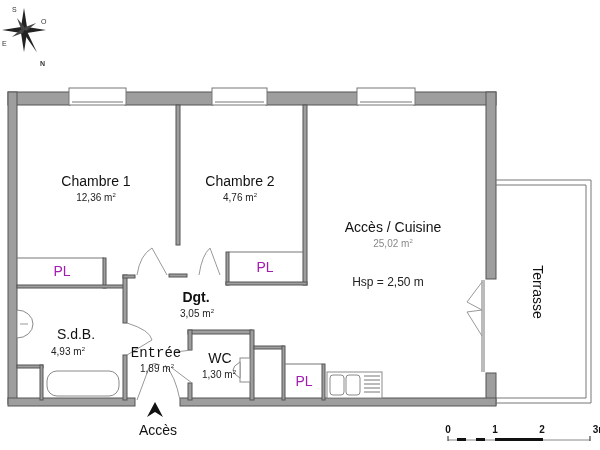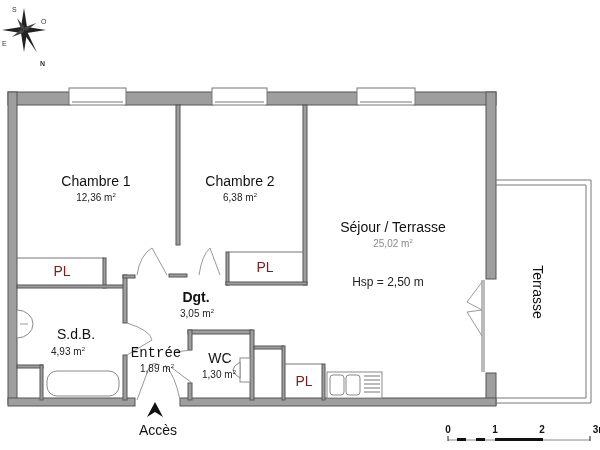--- a/index.html
+++ b/index.html
@@ -5,21 +5,21 @@
   html, body { margin:0; padding:0; background:#ffffff; }
   body { width:600px; height:450px; position:relative; overflow:hidden; font-family:"Liberation Sans", sans-serif; }
   svg { position:absolute; left:0; top:0; }
   .wall { fill:#9e9e9e; stroke:#555555; stroke-width:1; }
   .thin { fill:none; stroke:#777777; stroke-width:1; }
   .fixture { fill:#ffffff; stroke:#8a8a8a; stroke-width:1; }
   .win { fill:#ffffff; stroke:#777777; stroke-width:1; }
   .swing { fill:none; stroke:#999999; stroke-width:1; }
   .lbl { position:absolute; color:#111; font-size:14px; white-space:nowrap; transform:translateX(-50%); text-align:left; }
   .area { position:absolute; color:#222; font-size:10px; white-space:nowrap; transform:translateX(-50%); }
-  .pl { position:absolute; color:#7f1d1d; font-size:14px; transform:translate(-50%,-50%); }
+  .pl { position:absolute; color:#a21caf; font-size:14px; transform:translate(-50%,-50%); }
   .scale-t { position:absolute; font-size:10px; font-weight:bold; color:#111; transform:translateX(-50%); }
   sup { font-size:6px; vertical-align:top; }
 </style>
 </head>
 <body>
 
 <svg width="600" height="450" viewBox="0 0 600 450">
 
   <g transform="translate(24,30)">
     <polygon points="0,-22 3,-3 0,0 -3,-3" fill="#222"></polygon>
@@ -144,23 +144,23 @@
     <rect x="476" y="438" width="9" height="3" fill="#111"></rect>
     <rect x="495" y="438" width="48" height="3" fill="#111"></rect>
     <line x1="590" y1="436" x2="590" y2="441" stroke="#222" stroke-width="1"></line>
   </g>
 </svg>
 
 <div class="lbl" style="left:96px;top:173px;">Chambre 1</div>
 <div class="area" style="left:96px;top:192px;"><span>12,36</span> <span>m</span><sup>2</sup></div>
 
 <div class="lbl" style="left:240px;top:173px;">Chambre 2</div>
-<div class="area" style="left:240px;top:192px;"><span>6,38</span> <span>m</span><sup>2</sup></div>
+<div class="area" style="left:240px;top:192px;"><span>4,76</span> <span>m</span><sup>2</sup></div>
 
-<div class="lbl" style="left:393px;top:219px;">Séjour / Terrasse</div>
+<div class="lbl" style="left:393px;top:219px;">Accès / Cuisine</div>
 <div class="area" style="left:393px;top:238px;color:#888;"><span>25,02</span> <span>m</span><sup>2</sup></div>
 <div class="area" style="left:388px;top:275px;font-size:12px;">Hsp = 2,50 m</div>
 
 <div class="lbl" style="left:196px;top:289px;font-weight:bold;">Dgt.</div>
 <div class="area" style="left:197px;top:308px;"><span>3,05</span> <span>m</span><sup>2</sup></div>
 
 <div class="lbl" style="left:76px;top:326px;">S.d.B.</div>
 <div class="area" style="left:68px;top:346px;"><span>4,93</span> <span>m</span><sup>2</sup></div>
 
 <div class="lbl" style="left:156px;top:345px;font-family:Liberation Mono, monospace;">Entrée</div>

